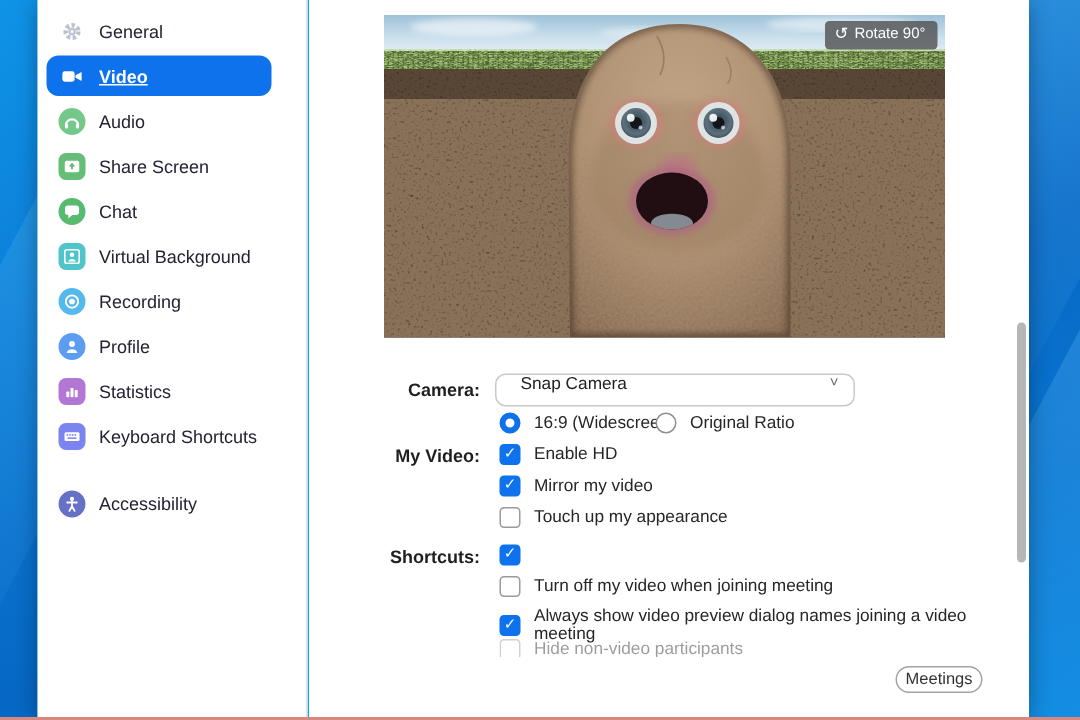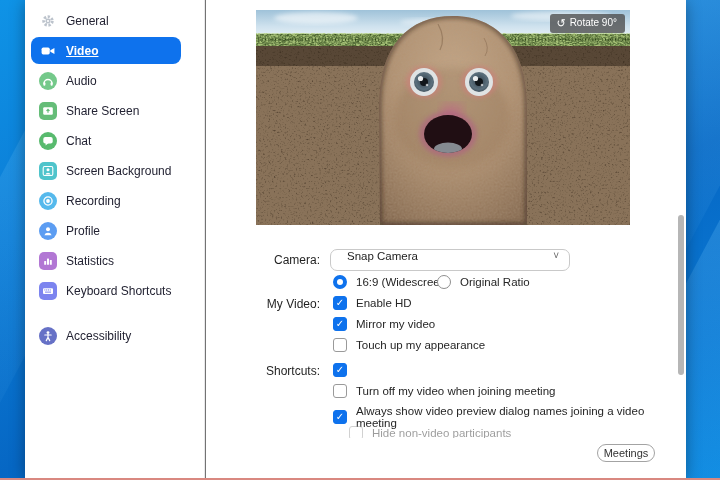--- a/index.html
+++ b/index.html
@@ -9,21 +9,21 @@
   
   .desktop{position:absolute;inset:0;
     background:linear-gradient(155deg,#0f93e6 0%,#0b7cd6 30%,#0667c4 58%,#0a79d4 82%,#0e8ce2 100%);}
   .desktop .beam{position:absolute;background:linear-gradient(180deg,rgba(140,215,255,.28),rgba(70,160,235,.05));transform:skewX(-28deg);}
   .beam.b1{left:620px;top:-40px;width:140px;height:300px;}
   .beam.b2{left:640px;top:220px;width:160px;height:300px;background:linear-gradient(180deg,rgba(120,205,255,.22),rgba(60,150,230,.04));}
   .beam.b3{left:-60px;top:80px;width:120px;height:420px;background:linear-gradient(180deg,rgba(130,210,255,.18),rgba(60,150,230,.03));}
   .redline{position:absolute;left:0;right:0;bottom:0;height:2px;background:#d98880;z-index:60;}
 
   
-  .window{position:absolute;left:25px;top:0;width:661px;height:478px;background:#737373;
+  .window{position:absolute;left:25px;top:0;width:661px;height:478px;background:#0ea5e9;
     box-shadow:0 2px 14px rgba(0,0,0,.35);z-index:10;}
 
   
   .sidebar{position:absolute;left:0;top:0;width:180px;height:100%;background:#fff;border-right:1px solid #e8e8ea;}
   .srow{position:absolute;left:6px;width:150px;height:27px;display:flex;align-items:center;gap:9px;
     padding-left:8px;border-radius:8px;cursor:pointer;color:#232333;font-size:12px;}
   .srow.selected{background:var(--accent,#0e72ed);color:#fff;font-weight:bold;text-decoration:underline;}
   .badge{width:18px;height:18px;flex:0 0 18px;display:flex;align-items:center;justify-content:center;border-radius:5px;}
   .badge.round{border-radius:50%;}
   .badge svg{display:block;}
@@ -31,29 +31,29 @@
 
   
   .content{position:absolute;left:181px;top:0;right:0;bottom:0;background:#fff;}
 
   .preview{position:absolute;left:231px;top:10px;width:374px;height:215px;overflow:hidden;background:#2f2118;}
   .preview svg{display:block;}
   .rotate-btn{position:absolute;top:4px;right:5px;background:rgba(75,75,75,.78);color:#fff;
     font-size:10px;line-height:16px;padding:1px 8px 2px 6px;border-radius:3px;display:flex;align-items:center;gap:4px;cursor:pointer;}
   .rotate-ic{font-size:11px;}
 
-  .seclabel{position:absolute;left:200px;width:95px;text-align:right;font-size:12px;font-weight:normal;color:#1f1f1f;}
+  .seclabel{position:absolute;left:200px;width:95px;text-align:right;font-size:12px;font-weight:bold;color:#1f1f1f;}
   .crow{position:absolute;left:308px;display:flex;align-items:center;gap:9px;font-size:11.5px;color:#262626;}
   .cb{width:14px;height:14px;border:1px solid #9a9a9a;border-radius:3px;background:#fff;flex:0 0 14px;
     display:flex;align-items:center;justify-content:center;cursor:pointer;}
   .cb.checked{background:var(--accent,#0e72ed);border-color:var(--accent,#0e72ed);}
   .cb.checked::after{content:"✓";color:#fff;font-size:10px;font-weight:bold;line-height:1;}
   .radio{width:14px;height:14px;border:1px solid #8f8f8f;border-radius:50%;background:#fff;flex:0 0 14px;cursor:pointer;}
   .radio.checked{border:4.5px solid var(--accent,#0e72ed);}
-  .clipped-row{position:absolute;left:308px;top:426px;height:12px;overflow:hidden;opacity:.45;margin-left:16px;}
+  .clipped-row{position:absolute;left:308px;top:426px;height:12px;overflow:hidden;opacity:.45;}
   .clipped-row .crow{position:static;}
 
   .dropdown{position:absolute;left:305px;top:249px;width:240px;height:22px;border:1px solid #c9c9c9;border-radius:7px;
     background:#fff;display:flex;align-items:flex-start;font-size:11.5px;color:#222;padding:0 10px 0 16px;cursor:pointer;}
   .dropdown .chev{margin-left:auto;color:#666;font-size:10px;}
 
   .adv-btn{position:absolute;left:572px;top:444px;width:58px;height:18px;border:1px solid #a3a3a3;border-radius:9px;
     background:#fff;font-size:11px;color:#333;display:flex;align-items:center;justify-content:center;cursor:pointer;}
 
   .vscroll{position:absolute;right:2px;top:215px;width:6px;height:160px;border-radius:3px;background:#b6b6b6;cursor:pointer;}
@@ -124,21 +124,21 @@
       </div>
 
       <div class="srow" style="top:157px">
         <span class="badge" style="background: rgb(79, 196, 203);">
           <svg width="12" height="12" viewBox="0 0 12 12">
               <rect x="1.2" y="1.5" width="9.6" height="9" rx="1.4" fill="none" stroke="#fff" stroke-width="1.1"></rect>
               <circle cx="6" cy="4.8" r="1.5" fill="#fff"></circle>
               <path d="M3.4,9.4 a2.7,2.4 0 0 1 5.2,0 Z" fill="#fff"></path>
             </svg>
         </span>
-        <span class="slabel">Screen Background</span>
+        <span class="slabel">Virtual Background</span>
       </div>
 
       <div class="srow" style="top:217px">
         <span class="badge round" style="background: rgb(92, 157, 242);">
           <svg width="12" height="12" viewBox="0 0 12 12">
               <circle cx="6" cy="4.3" r="2" fill="#fff"></circle>
               <path d="M2.4,10.3 a3.7,3.2 0 0 1 7.2,0 Z" fill="#fff"></path>
             </svg>
         </span>
         <span class="slabel">Profile</span>

